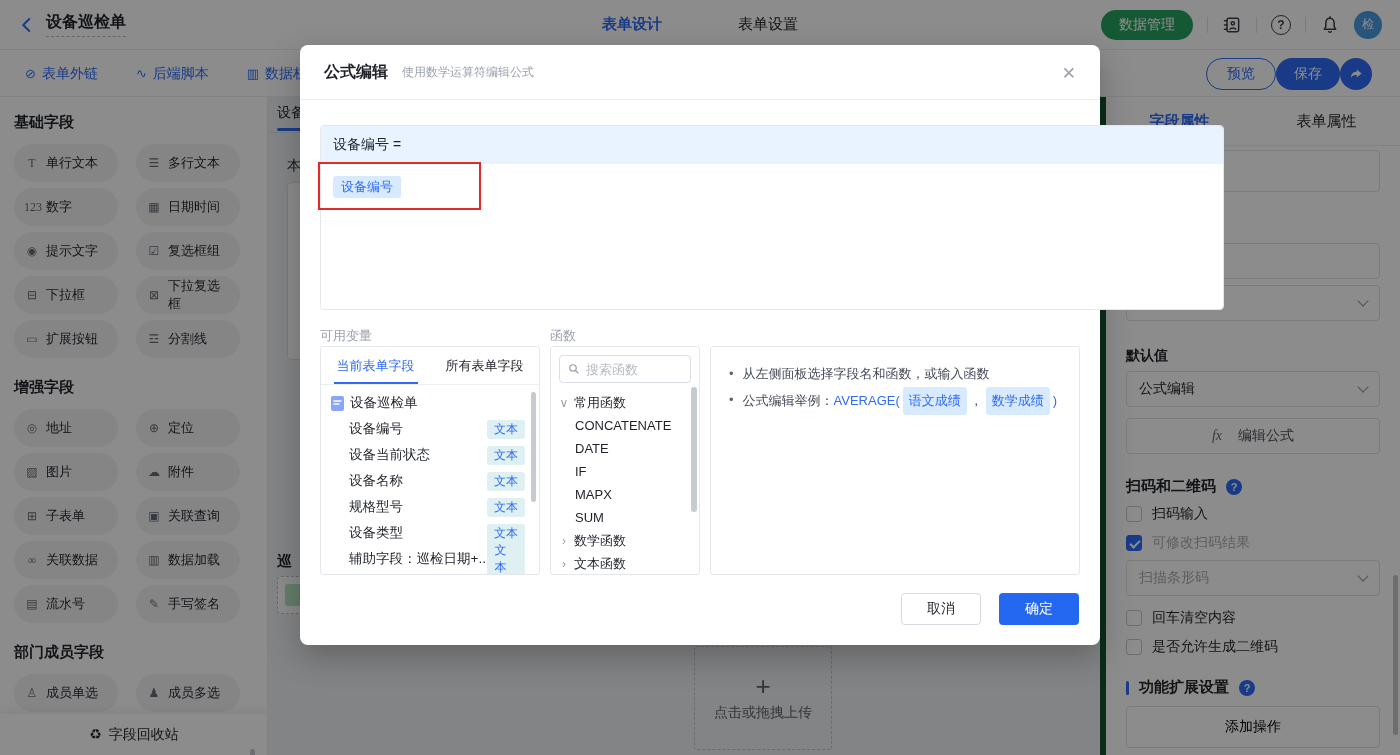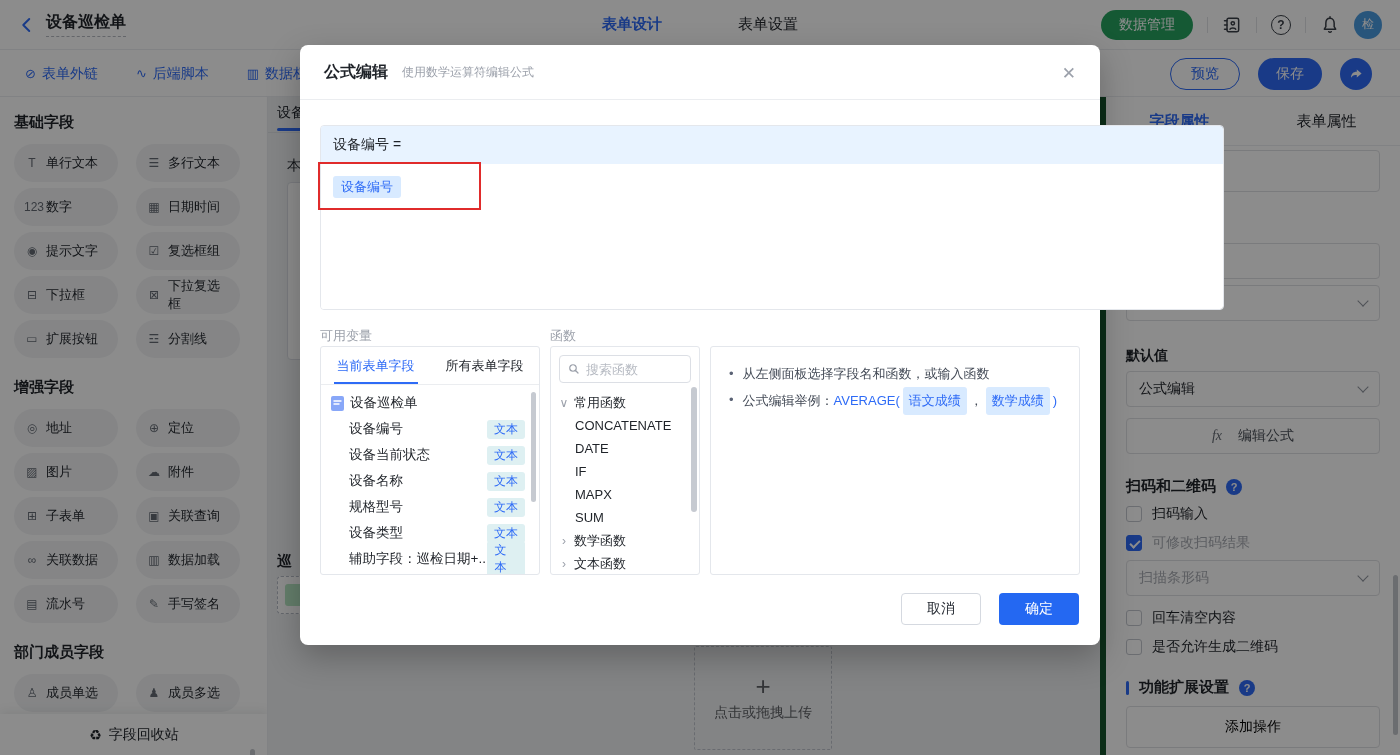--- a/index.html
+++ b/index.html
@@ -20,28 +20,28 @@
   .vdiv { width:1px; height:16px; background:#e0e2e6; }
   .nav-ic { width:20px; height:20px; color:#3a3f47; cursor:pointer; }
   .help-circle { width:20px; height:20px; border:1.6px solid #3a3f47; border-radius:50%; display:flex; align-items:center; justify-content:center; font-size:12px; font-weight:700; color:#3a3f47; cursor:pointer; }
   .avatar { width:28px; height:28px; border-radius:50%; background:#4a9be0; color:#fff; font-size:12px; display:flex; align-items:center; justify-content:center; cursor:pointer; }
 
   
   .toolbar { position:absolute; left:0; top:51px; width:1400px; height:46px; background:#fff; border-bottom:1px solid #ebedf0; display:flex; align-items:center; }
   .tb-left { display:flex; gap:38px; padding-left:25px; }
   .tb-item { display:flex; align-items:center; gap:6px; color:#2e6bf6; font-size:14px; cursor:pointer; }
   .tb-glyph { font-size:13px; }
-  .tb-right { position:absolute; right:28px; display:flex; align-items:center; gap:18px; }
+  .tb-right { position:absolute; right:28px; display:flex; align-items:center; }
   .btn-preview { width:70px; height:32px; border:1px solid #2e6bf6; background:#fff; color:#2e6bf6; border-radius:16px; font-size:14px; cursor:pointer; }
   .btn-save { width:64px; height:32px; border:none; background:#2e6bf6; color:#fff; border-radius:16px; font-size:14px; cursor:pointer; }
   .btn-share { width:32px; height:32px; border:none; background:#2e6bf6; border-radius:50%; display:flex; align-items:center; justify-content:center; cursor:pointer; }
   .btn-share svg { width:16px; height:16px; }
 
   
-  .sidebar { position:absolute; left:0; top:97px; width:268px; height:658px; background:#fff; border-right:1px solid #ebedf0; padding:16px 14px 0; overflow:hidden; }
+  .sidebar { position:absolute; left:0; top:97px; width:268px; height:658px; background:#fff; border-right:1px solid #ebedf0; padding:16px 14px 0; overflow:hidden;font-family:Liberation Serif, serif; }
   .sec-title { font-size:15px; font-weight:700; margin-bottom:12px; }
   .sec-title.mt { margin-top:20px; }
   .pill-grid { display:grid; grid-template-columns:104px 104px; column-gap:18px; row-gap:6px; }
   .pill { height:38px; background:#f2f3f5; border-radius:19px; display:flex; align-items:center; gap:6px; padding:0 10px; font-size:13px; color:#1f2329; cursor:grab; }
   .pill .g { color:#646a73; font-size:12px; width:16px; text-align:center; flex:0 0 auto; }
   .recycle-bar { position:absolute; left:0; top:617px; width:268px; height:41px; background:#fff; box-shadow:0 -3px 10px rgba(31,35,41,.08); display:flex; align-items:center; justify-content:center; gap:7px; font-size:14px; cursor:pointer; }
   .sb-thumb { position:absolute; left:250px; top:652px; width:5px; height:46px; background:#c4c7cc; border-radius:3px; }
 
   
   .canvas { position:absolute; left:268px; top:97px; width:832px; height:658px; background:#eef0f3; overflow:hidden; }

